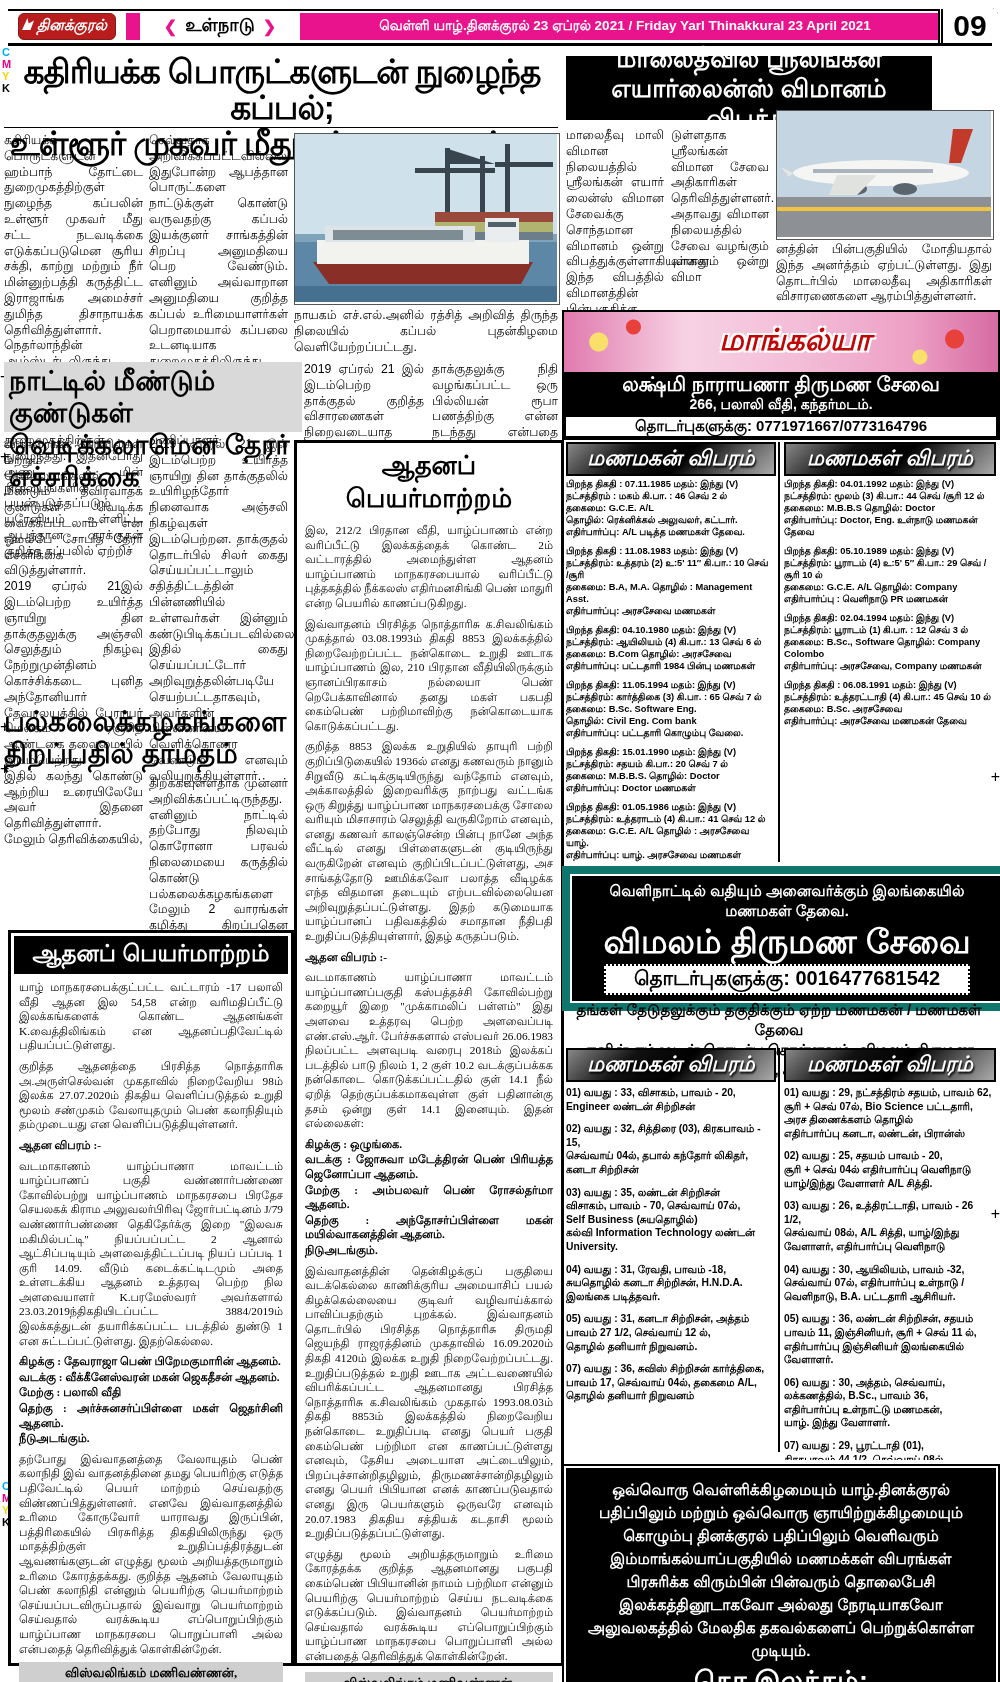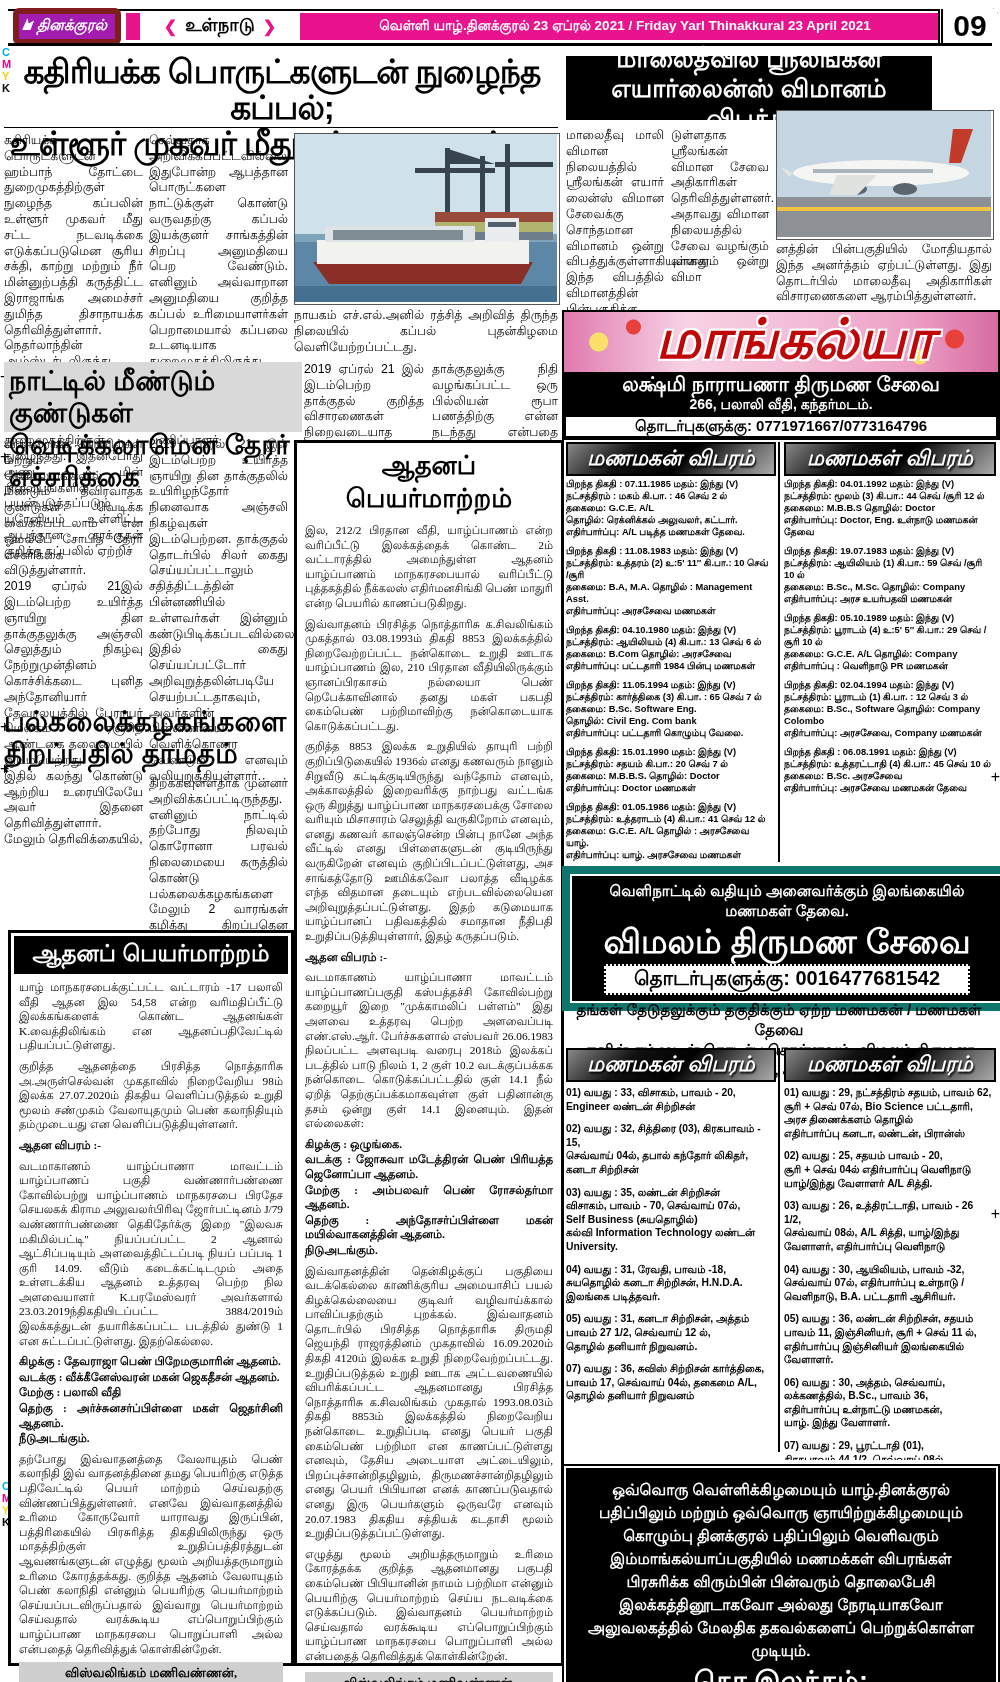--- a/index.html
+++ b/index.html
@@ -3,22 +3,22 @@
 <meta charset="utf-8">
 <style>
   html,body{margin:0;padding:0;background:#e9e9e9;}
   #page{position:relative;width:1000px;height:1682px;background:#ffffff;margin:0 auto;
         font-family:"Liberation Sans",sans-serif;color:#000;overflow:hidden;}
   .abs{position:absolute;}
   
   .rule{background:#000;}
   .band{background:#e9148d;}
   .logo-box{background:#ffffff;display:flex;align-items:center;justify-content:center;}
-  .logo-inner{background:#a21caf;border-radius:6px;color:#fff;font-style:italic;font-weight:bold;
-              font-size:15px;padding:2px 8px 3px 18px;position:relative;border:6px solid #7f1d1d;}
+  .logo-inner{background:#b91c1c;border-radius:6px;color:#fff;font-style:italic;font-weight:bold;
+              font-size:15px;padding:2px 8px 3px 18px;position:relative;border:1px solid #7f1d1d;}
   .logo-swan{position:absolute;left:3px;top:4px;width:12px;height:12px;background:#fff;
              clip-path:polygon(0 100%,45% 0,55% 45%,100% 20%,70% 100%);}
   .ribbon{background:#fff;display:flex;align-items:center;justify-content:center;gap:8px;
           font-weight:bold;font-size:18px;}
   .chev{color:#e9148d;font-weight:bold;font-size:16px;}
   .dateline{color:#fff;font-weight:bold;font-size:13.5px;display:flex;align-items:center;justify-content:center;height:100%;}
   .pagenum{background:#fff;border-left:5px double #000;display:flex;align-items:center;justify-content:center;
            font-weight:bold;font-size:30px;}
   
   .head-main{font-weight:bold;text-align:center;font-size:33px;line-height:36px;letter-spacing:-1px;}
@@ -38,21 +38,21 @@
   .sign{background:#cfcfcf;font-weight:bold;font-size:12.5px;line-height:16px;text-align:center;
         white-space:pre-line;padding:3px 4px;font-family:"Liberation Serif",serif;}
   
   .mangalya-banner{background:
       radial-gradient(circle at 8% 50%,#f9e06a 0 9px,transparent 10px),
       radial-gradient(circle at 16% 25%,#e8413c 0 7px,transparent 8px),
       radial-gradient(circle at 90% 45%,#e8413c 0 9px,transparent 10px),
       radial-gradient(circle at 82% 75%,#f9e06a 0 7px,transparent 8px),
       linear-gradient(90deg,#e07aae,#f7d2e4 28%,#f3bcd7 55%,#eda0c5 80%,#d66ba2);
       display:flex;align-items:center;justify-content:center;}
-  .mangalya-title{color:#c00707;font-weight:bold;font-size:55px;font-style:italic;
+  .mangalya-title{color:#c00707;font-weight:bold;font-size:30px;font-style:italic;
       text-shadow:2px 2px 0 #fff,-2px -2px 0 #fff,2px -2px 0 #fff,-2px 2px 0 #fff;margin-left:28px;}
   .mangalya-black{background:#000;color:#fff;text-align:center;}
   .mangalya-l1{font-weight:bold;font-size:20px;line-height:23px;}
   .mangalya-l2{font-weight:bold;font-size:14px;line-height:17px;}
   .contact-band{background:#fff;border:2px solid #000;font-weight:bold;font-size:15px;
       display:flex;align-items:center;justify-content:center;}
   .metal-head{background:linear-gradient(135deg,#888 0%,#111 30%,#000 55%,#666 80%,#aaa 100%);
       color:#fff;font-weight:bold;font-style:italic;font-size:21px;display:flex;align-items:center;
       justify-content:center;border:2px solid #000;text-shadow:1px 2px 2px #000;}
   .m-entry{font-weight:bold;font-size:9.3px;line-height:12px;white-space:pre-line;margin-bottom:7px;}
@@ -279,24 +279,20 @@
 நட்சத்திரம்: உத்தராடம் (4)    கி.பா.: 41 செவ் 12 ல்
 தகைமை: G.C.E. A/L   தொழில் : அரசசேவை யாழ்.
 எதிர்பார்ப்பு:  யாழ். அரசசேவை மணமகள்</div>
 
   </div>
   <div class="abs" style="left:784px;top:478px;width:208px;height:384px;overflow:hidden;">
     <div class="m-entry">பிறந்த திகதி: 04.01.1992    மதம்: இந்து (V)
 நட்சத்திரம்: மூலம் (3)        கி.பா.: 44 செவ் /சூரி 12 ல்
 தகைமை: M.B.B.S        தொழில்: Doctor
 எதிர்பார்ப்பு: Doctor, Eng. உள்நாடு மணமகன் தேவை</div>
-    <div class="m-entry">பிறந்த திகதி: 19.07.1983    மதம்: இந்து (V)
-நட்சத்திரம்: ஆயிலியம் (1)   கி.பா.: 59 செவ் /சூரி 10 ல்
-தகைமை: B.Sc., M.Sc.        தொழில்: Company
-எதிர்பார்ப்பு: அரச உயர்பதவி மணமகன்</div>
     <div class="m-entry">பிறந்த திகதி: 05.10.1989    மதம்: இந்து (V)
 நட்சத்திரம்: பூராடம் (4) உ:5' 5″ கி.பா.: 29 செவ் /சூரி 10 ல்
 தகைமை: G.C.E. A/L   தொழில்: Company
 எதிர்பார்ப்பு : வெளிநாடு PR மணமகன்</div>
     <div class="m-entry">பிறந்த திகதி: 02.04.1994    மதம்: இந்து (V)
 நட்சத்திரம்: பூராடம் (1)    கி.பா. : 12 செவ் 3 ல்
 தகைமை: B.Sc., Software  தொழில்: Company Colombo
 எதிர்பார்ப்பு: அரசசேவை, Company மணமகன்</div>
     <div class="m-entry">பிறந்த திகதி : 06.08.1991    மதம்: இந்து (V)
 நட்சத்திரம்: உத்தரட்டாதி (4)    கி.பா.: 45 செவ் 10 ல்

